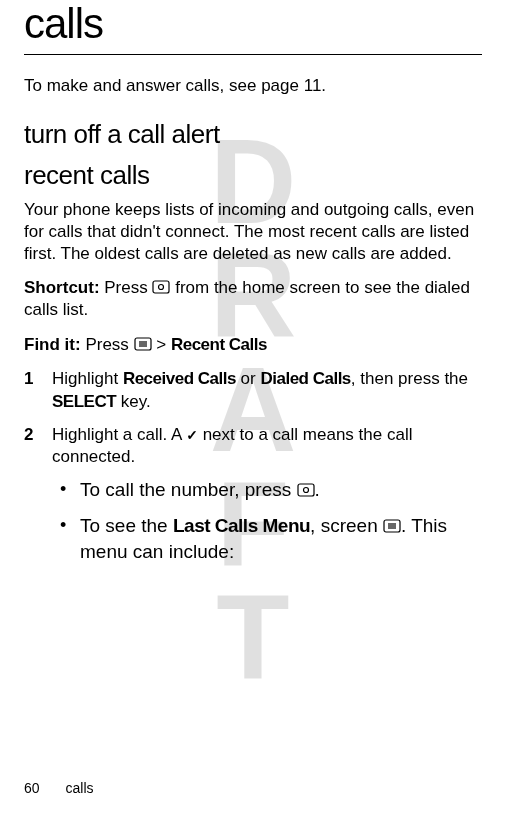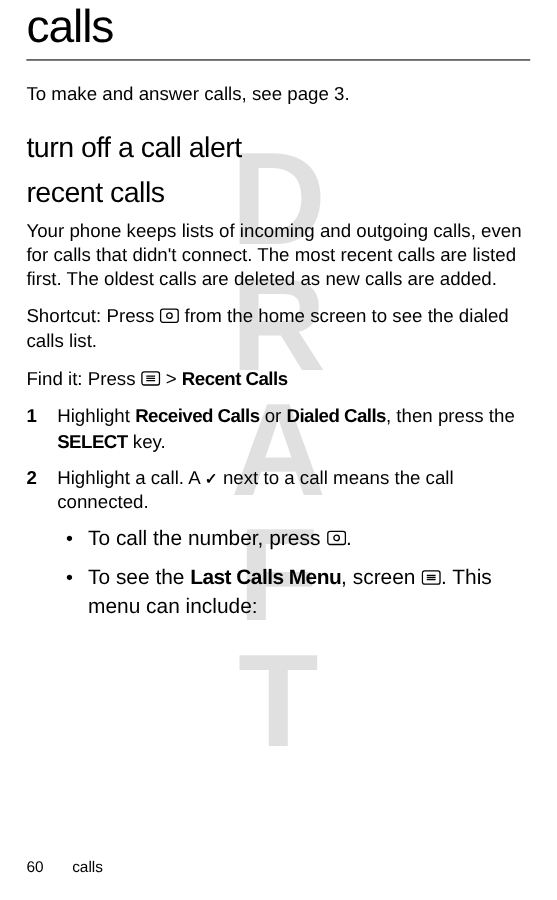--- a/index.html
+++ b/index.html
@@ -61,21 +61,21 @@
       margin-top: 10px;
       letter-spacing: -0.5px;
     }
     p.body {
       font-size: 17px;
       font-weight: 300;
       line-height: 1.3;
       margin-bottom: 12px;
     }
     .bold {
-      font-weight: 400;
+      font-weight: 700;
     }
     .cond {
       font-family: "Arial Narrow", Arial, sans-serif;
       font-weight: 700;
       font-stretch: condensed;
       letter-spacing: -0.5px;
     }
     .key-icon {
       display: inline-block;
       vertical-align: -3px;
@@ -149,21 +149,21 @@
   <span>D</span>
     <span>R</span>
     <span>A</span>
     <span>F</span>
     <span>T</span>
 </div>
 
 <div class="content">
   <h1 class="title">calls</h1>
 
-  <p class="intro">To make and answer calls, see page 3.</p>
+  <p class="intro">To make and answer calls, see page 11.</p>
 
   <h2 class="section">turn off a call alert</h2>
 
   <h2 class="section">recent calls</h2>
   <p class="body">Your phone keeps lists of incoming and outgoing calls, even for calls that didn't connect. The most recent calls are listed first. The oldest calls are deleted as new calls are added.</p>
 
   <p class="body">
     <span class="bold">Shortcut:</span><span> Press </span><span class="key-icon"><svg viewBox="0 0 18 18">
           <rect x="1" y="3" width="16" height="12" rx="2" ry="2" fill="none" stroke="#000" stroke-width="1.2"></rect>
           <circle cx="9" cy="9" r="2.5" fill="none" stroke="#000" stroke-width="1.2"></circle>

